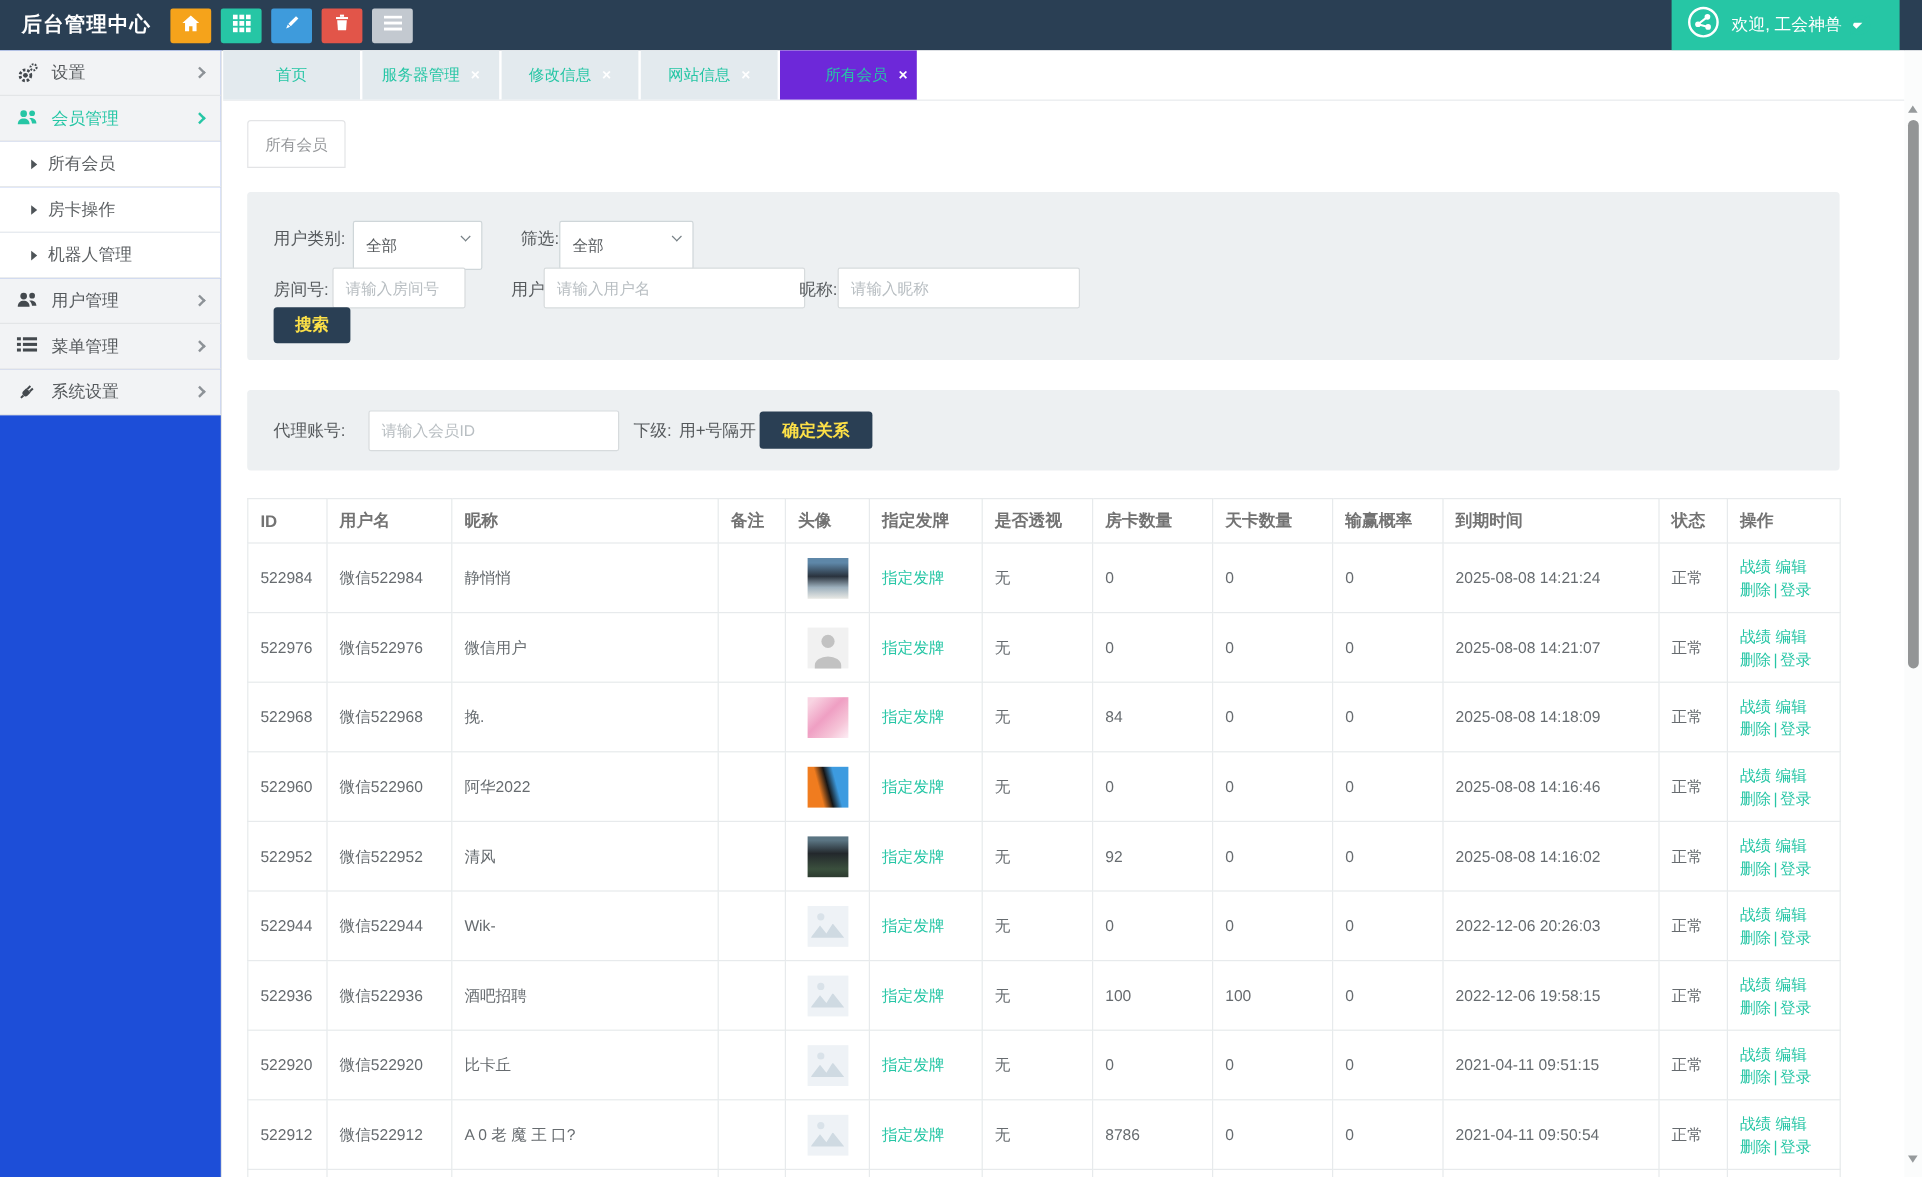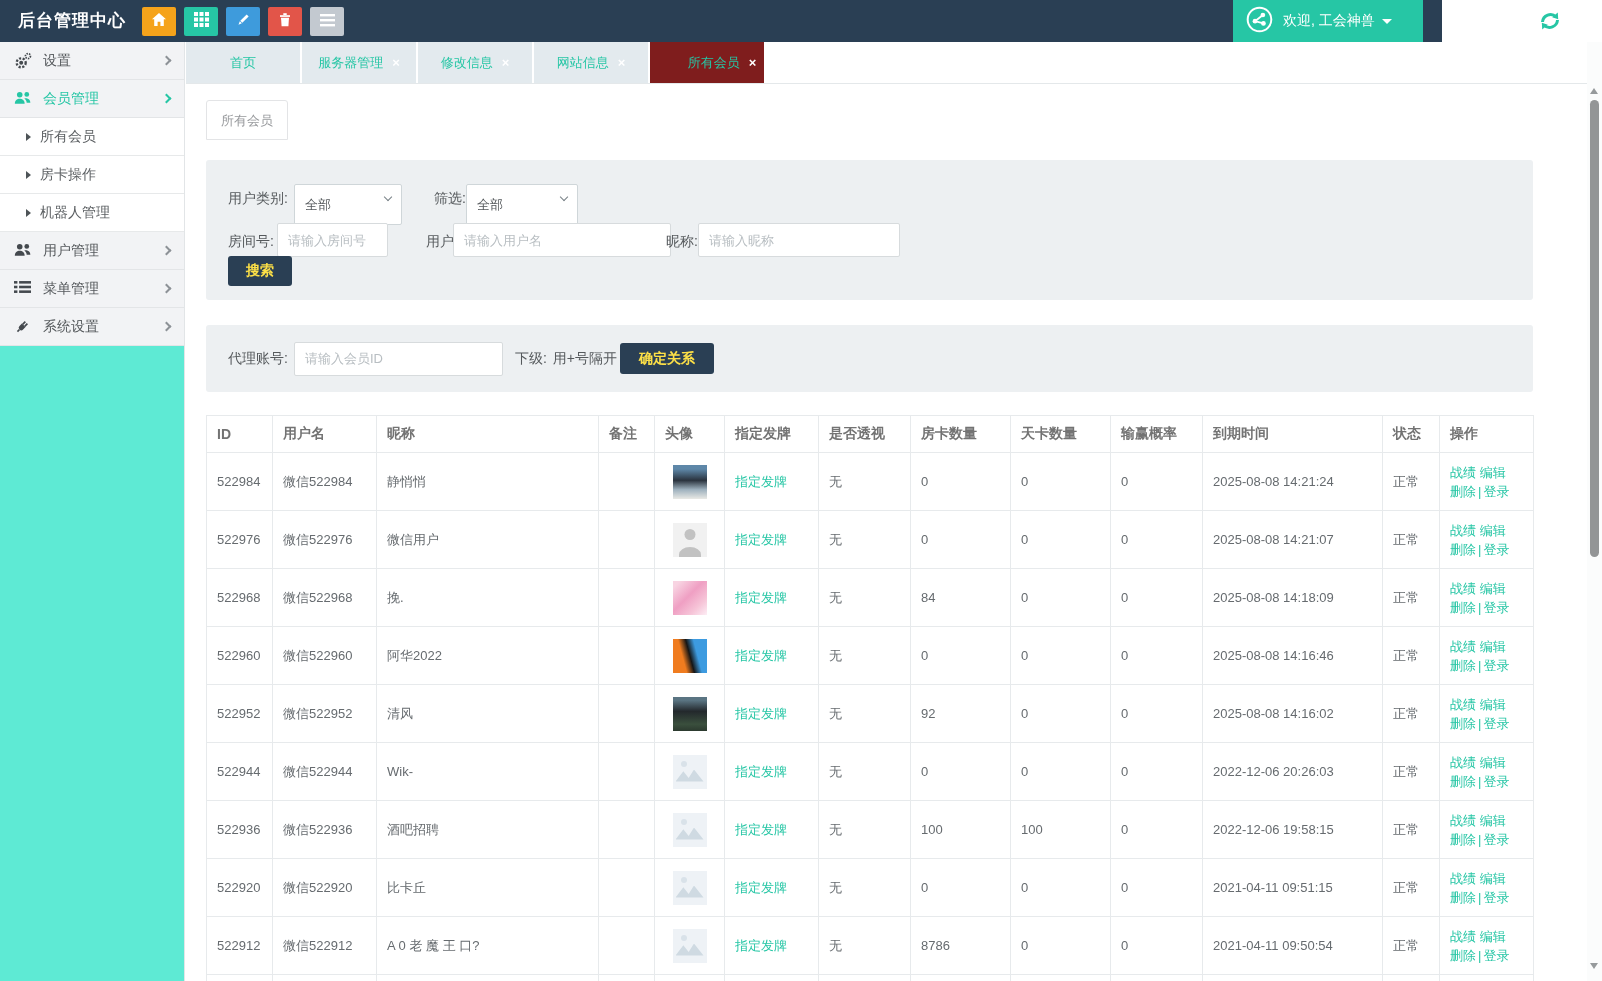--- a/index.html
+++ b/index.html
@@ -1,56 +1,56 @@
 <!DOCTYPE html>
 <html><head>
 <meta charset="utf-8">
 <style>
   * { margin:0; padding:0; box-sizing:border-box; }
   html,body { width:1602px; height:981px; overflow:hidden;
     font-family:"Liberation Sans","DejaVu Sans",sans-serif; background:#fff; color:#60646a; }
 
   
-  .topbar { position:absolute; left:0; top:0; width:1442px; height:42px; background:#2a3f54; }
+  .topbar { position:absolute; left:0; top:0; width:1602px; height:42px; background:#2a3f54; }
   .topbar .title { position:absolute; left:18px; top:0; line-height:42px; color:#fff; font-size:17px; font-weight:bold; letter-spacing:1px; }
   .tb-buttons { position:absolute; left:142px; top:7px; display:flex; gap:8px; }
   .tb-btn { width:34px; height:29px; border-radius:2px; display:flex; align-items:center; justify-content:center; cursor:pointer; }
   .tb-home  { background:#f5a31b; }
   .tb-grid  { background:#26c6a5; }
   .tb-edit  { background:#3e9bdc; }
   .tb-trash { background:#e25549; }
   .tb-list  { background:#c3c9d0; }
 
   .userbox { position:absolute; right:19px; top:0; width:190px; height:42px; background:#26c6a5;
     display:flex; align-items:center; padding-left:13px; cursor:pointer; }
   .userbox .uname { color:#fff; font-size:14px; margin-left:10px; }
   .userbox .dcaret { width:0; height:0; border-left:5px solid transparent; border-right:5px solid transparent;
     border-top:5px solid #fff; margin-left:7px; }
 
   
-  .sidebar { position:absolute; left:0; top:42px; bottom:0; width:185px; background:#5eead4; border-right:1px solid #e2e5e7; }
+  .sidebar { position:absolute; left:0; top:42px; bottom:0; width:185px; background:#1d4ed8; border-right:1px solid #e2e5e7; }
   .s-item { height:38px; display:flex; align-items:center; padding:0 14px; background:#f2f3f5;
     border-bottom:1px solid #e3e5e7; font-size:14px; color:#55595c; cursor:pointer; }
   .s-item .lbl { margin-left:11px; }
   .s-item .chev { margin-left:auto; width:7px; height:7px; border-top:2px solid #8d9297; border-right:2px solid #8d9297;
     transform:rotate(45deg); }
   .s-item.active { color:#26c6a5; }
   .s-item.active .chev { border-color:#26c6a5; }
   .s-sub { height:38px; display:flex; align-items:center; padding-left:26px; background:#fff;
     border-bottom:1px solid #e7e9ea; font-size:14px; color:#5b5f62; cursor:pointer; }
   .s-sub .tri { width:0; height:0; border-top:4px solid transparent; border-bottom:4px solid transparent;
     border-left:5px solid #4e5458; margin-right:9px; }
   .icon16 { width:18px; height:18px; flex:0 0 18px; }
 
   
   .tabstrip { position:absolute; left:186px; top:42px; right:15px; height:42px; background:#fff;
     border-bottom:1px solid #e4e8ea; display:flex; }
   .tab { width:114px; margin-right:2px; text-align:center; line-height:42px; font-size:13px;
     color:#26c6a5; background:#e3eaee; cursor:pointer; white-space:nowrap; }
-  .tab.active { background:#7f1d1d;padding-left:30px; }
+  .tab.active { background:#6d28d9;padding-left:30px; }
   .tab .x { color:#fff; font-size:13px; margin-left:9px; font-weight:bold; cursor:pointer; }
   .refresh { position:absolute; right:41px; top:10px; width:22px; height:22px; cursor:pointer; }
 
   
   .content { position:absolute; left:186px; top:84px; right:15px; bottom:0; background:#fff; }
   .subtab { position:absolute; left:20px; top:16px; width:82px; height:40px; background:#fff;
     border:1px solid #e3e4e6; border-radius:3px 3px 0 0; text-align:center; line-height:40px;
     font-size:13px; color:#97999c; }
 
   .panel { position:absolute; left:20px; width:1327px; background:#edf0f2; border-radius:3px;padding-left:41px; }
@@ -280,21 +280,21 @@
     <input style="position: absolute; left: 71px; top: 63px; width: 111px;" placeholder="请输入房间号">
     <span class="flabel" style="position:absolute;left:220px;top:73px;">用户名:</span>
     <input style="position: absolute; left: 247px; top: 63px; width: 218px;" placeholder="请输入用户名">
     <span class="flabel" style="position:absolute;left:460px;top:73px;">昵称:</span>
     <input style="position: absolute; left: 492px; top: 63px; width: 202px;" placeholder="请输入昵称">
     <button class="darkbtn" style="position:absolute;left:22px;top:96px;width:64px;height:30px;">搜索</button>
   </div>
 
   <div class="panel panel2">
     <span class="flabel">代理账号:</span>
-    <input style="width: 209px; margin-left: 6px;" placeholder="请输入会员ID">
+    <input style="width: 209px; margin-left: 19px;" placeholder="请输入会员ID">
     <span class="flabel" style="margin-left:12px;">下级:</span>
     <span class="flabel" style="margin-left:6px;">用+号隔开</span>
     <button class="darkbtn" style="width:94px;height:31px;margin-left:3px;">确定关系</button>
   </div>
 
   <table>
     <colgroup>
       <col style="width:66px">
         <col style="width:104px">
         <col style="width:222px">

